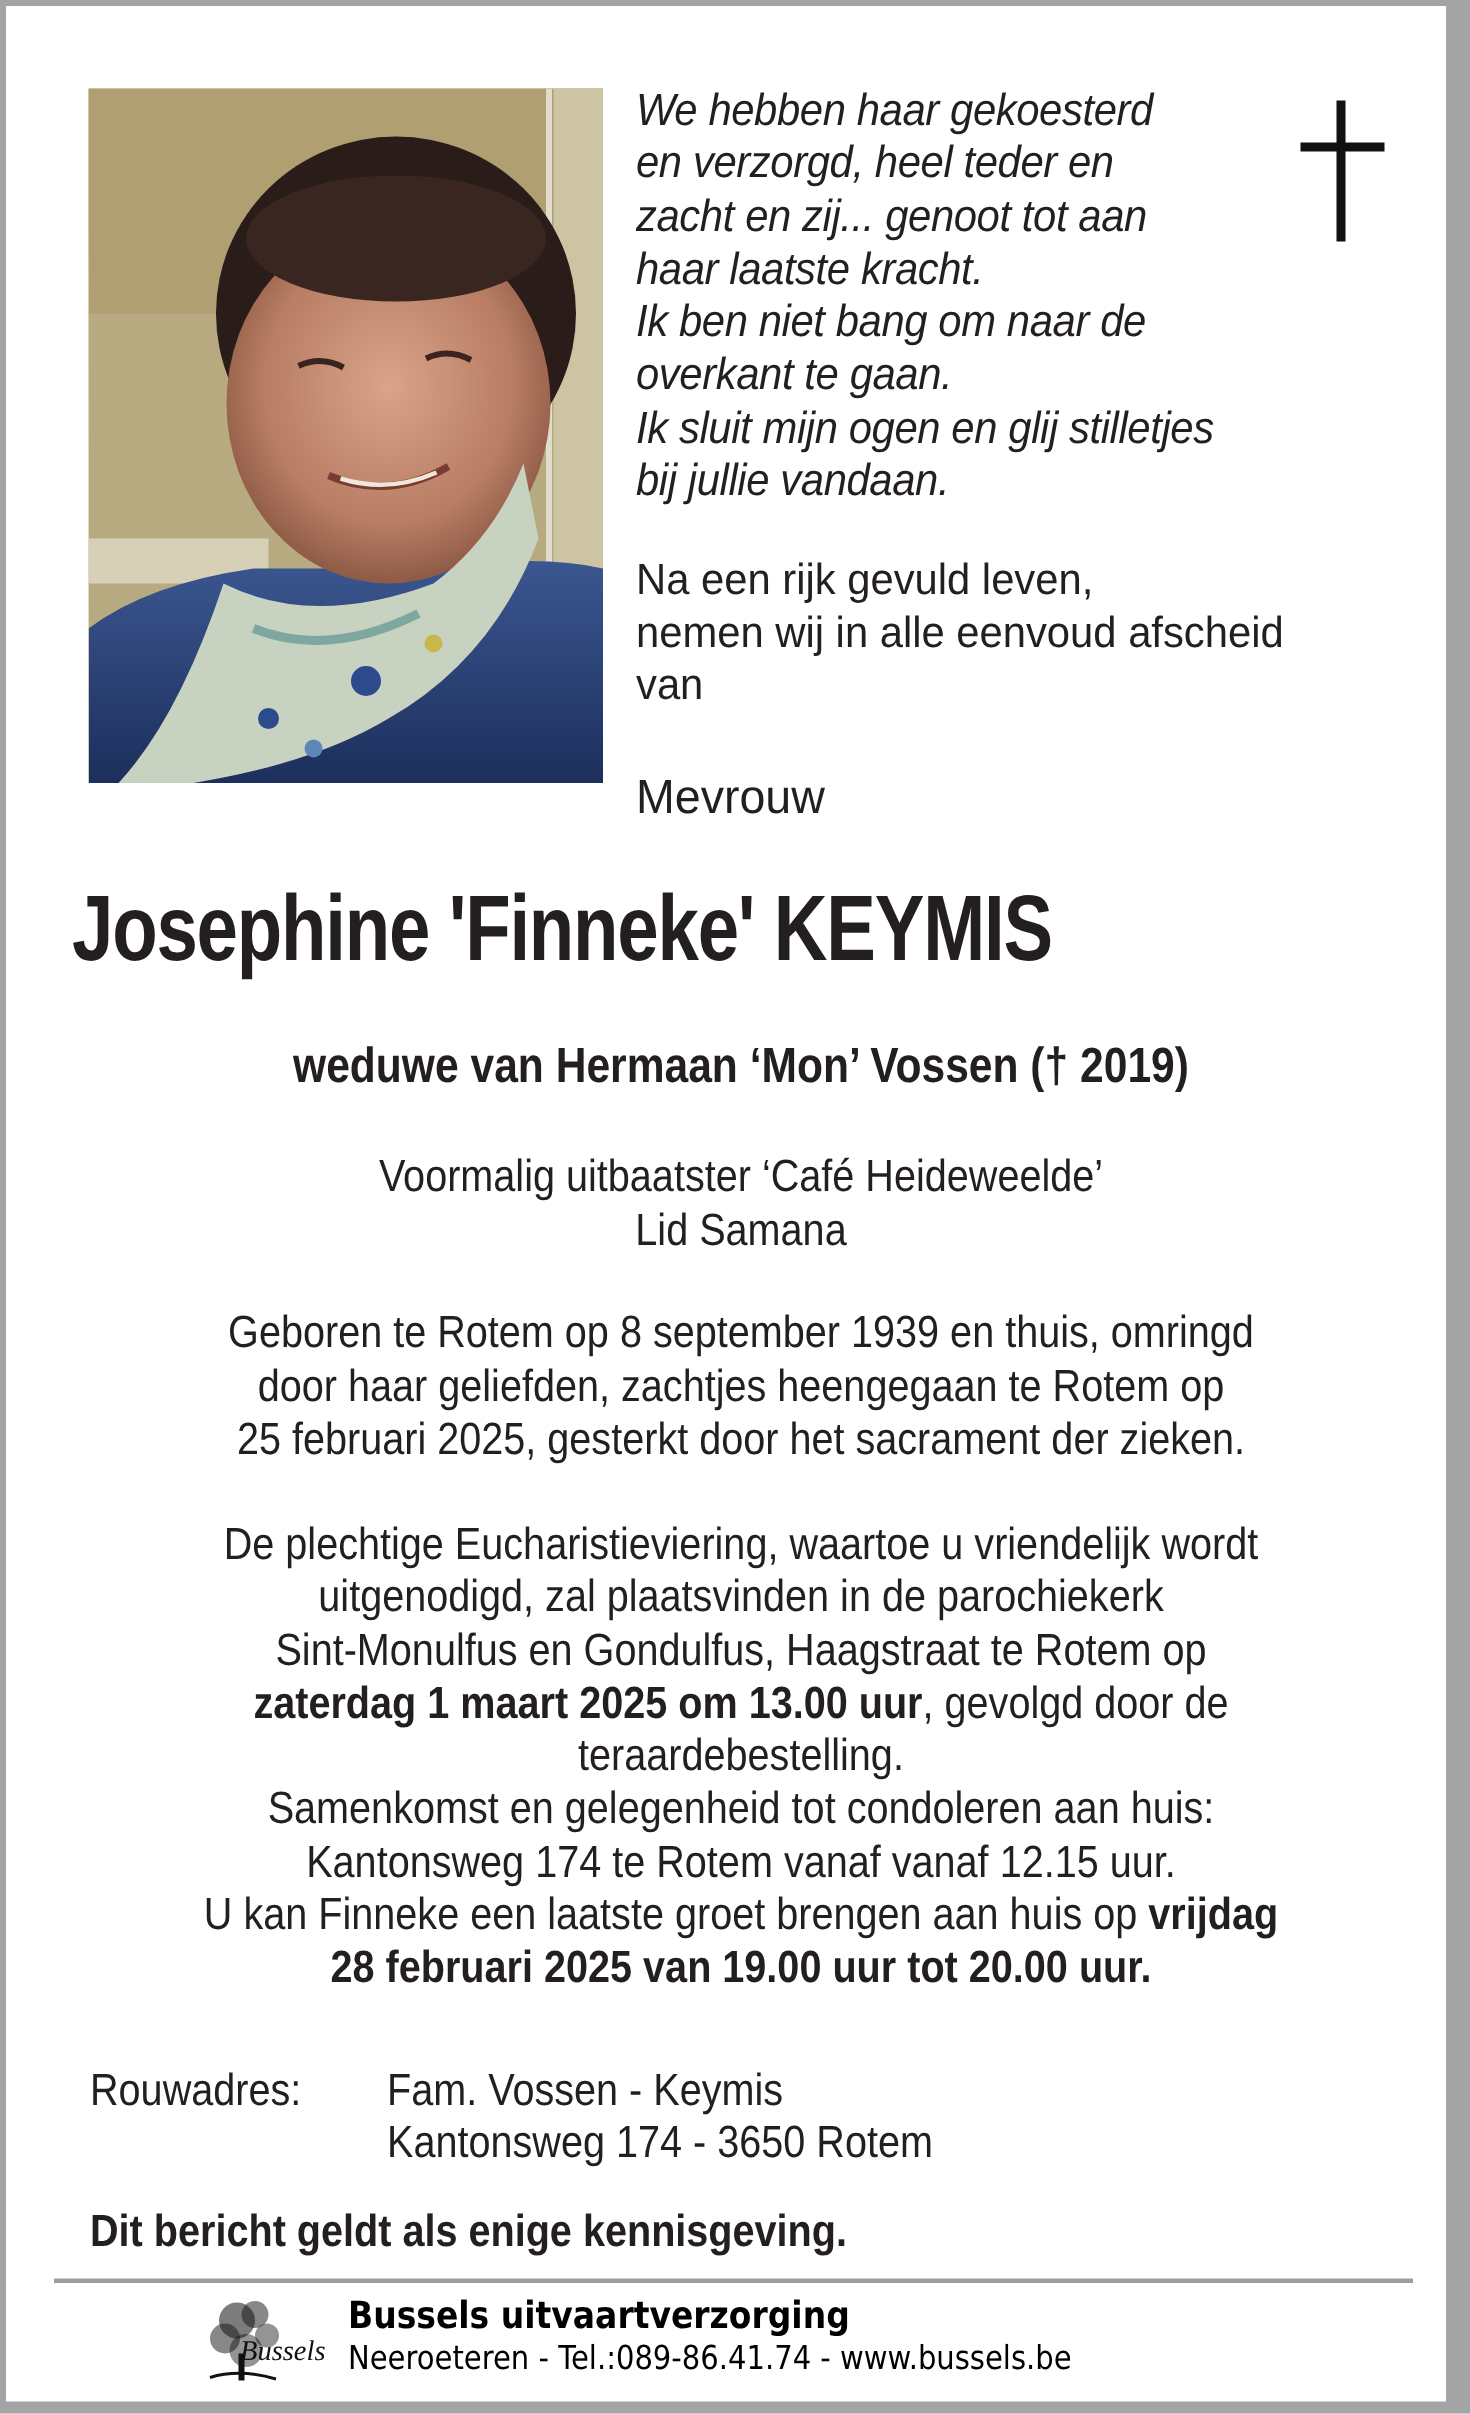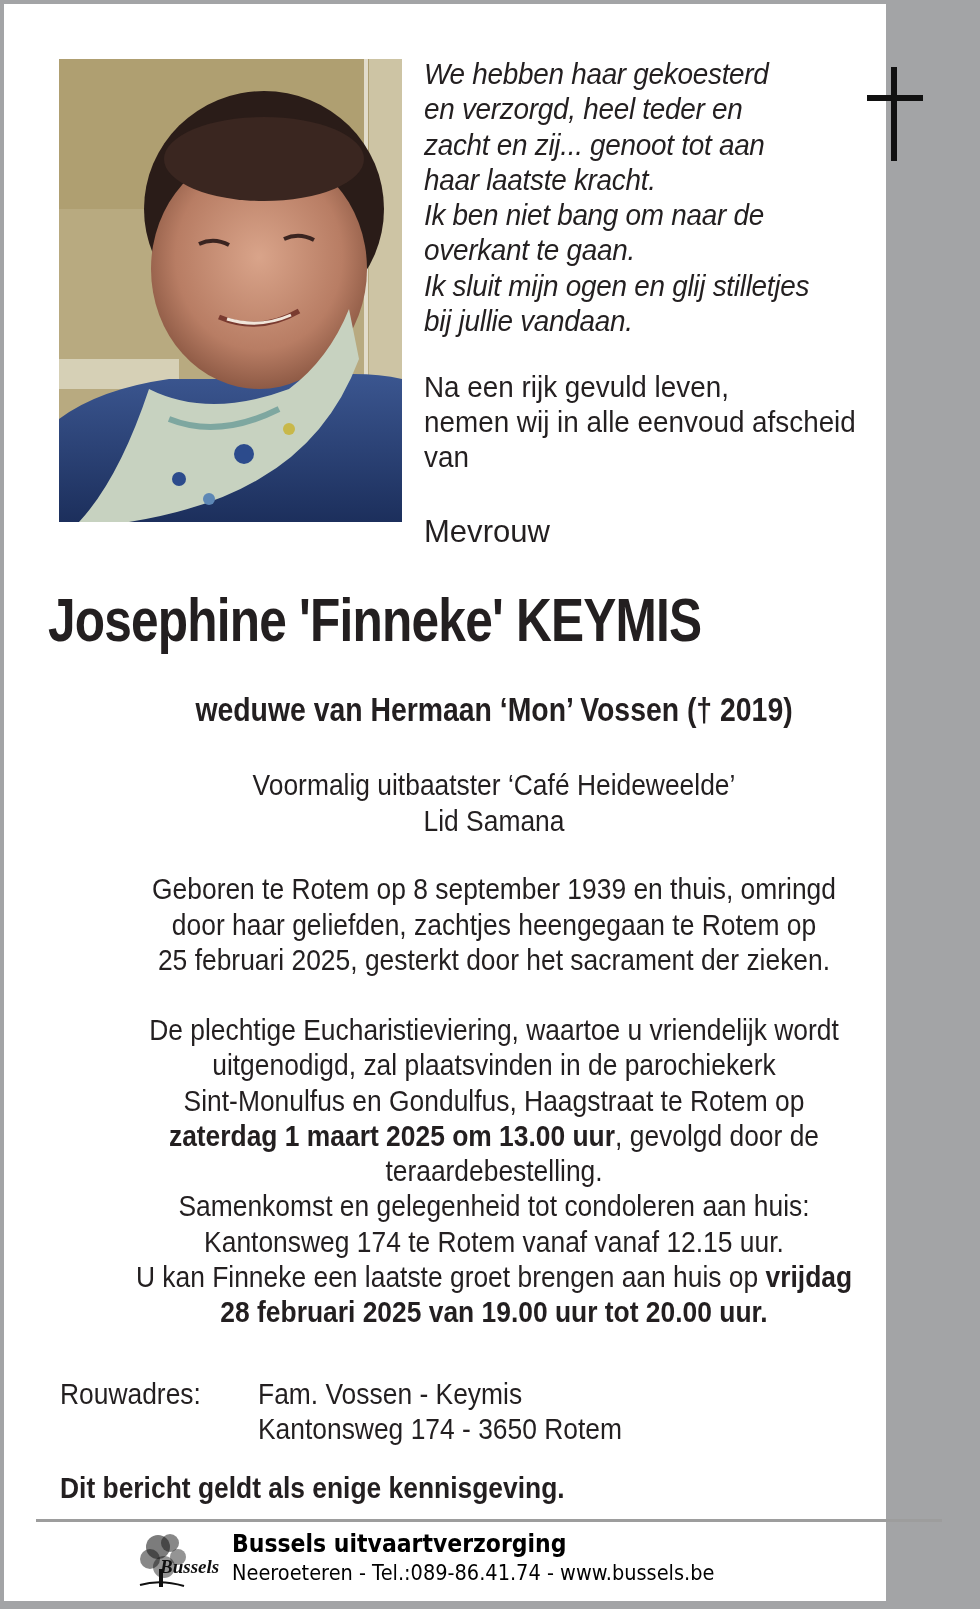--- a/index.html
+++ b/index.html
@@ -4,21 +4,21 @@
 <style>
   html, body { margin: 0; padding: 0; }
   body {
     width: 980px; height: 1609px; overflow: hidden;
     background: #a3a4a6;
     font-family: "Liberation Sans", sans-serif;
     color: #231f20;
   }
   .page {
     position: absolute; left: 4px; top: 4px;
-    width: 882px; height: 1597px;
+    width: 960px; height: 1597px;
     background: #ffffff;
   }
   .photo {
     position: absolute; left: 55px; top: 55px;
     width: 343px; height: 463px;
     overflow: hidden;
     background: linear-gradient(180deg, #a99a72 0%, #bfb185 30%, #cbbf99 55%, #d8d2b4 100%);
   }
   .photo svg { display: block; }
   .poem {
@@ -88,21 +88,21 @@
     white-space: nowrap;
   }
   .divider {
     position: absolute; left: 32px; top: 1515px; width: 906px; height: 3px;
     background: #9d9d9d;
   }
   .footer {
     position: absolute; left: 126px; top: 1525px;
     display: flex; align-items: flex-start;
   }
-  .logo { width: 96px; height: 64px; position: relative; font-weight: bold; }
+  .logo { width: 96px; height: 64px; position: relative; }
   .footer-text {
     margin-left: 6px;
     font-family: "DejaVu Sans", sans-serif;
     transform: scaleX(0.88); transform-origin: left top;
     white-space: nowrap;
   }
   .footer-name { font-size: 25px; font-weight: bold; line-height: 30px; color: #000; }
   .footer-contact { font-size: 22px; line-height: 28px; color: #000; }
 </style>
 </head>

